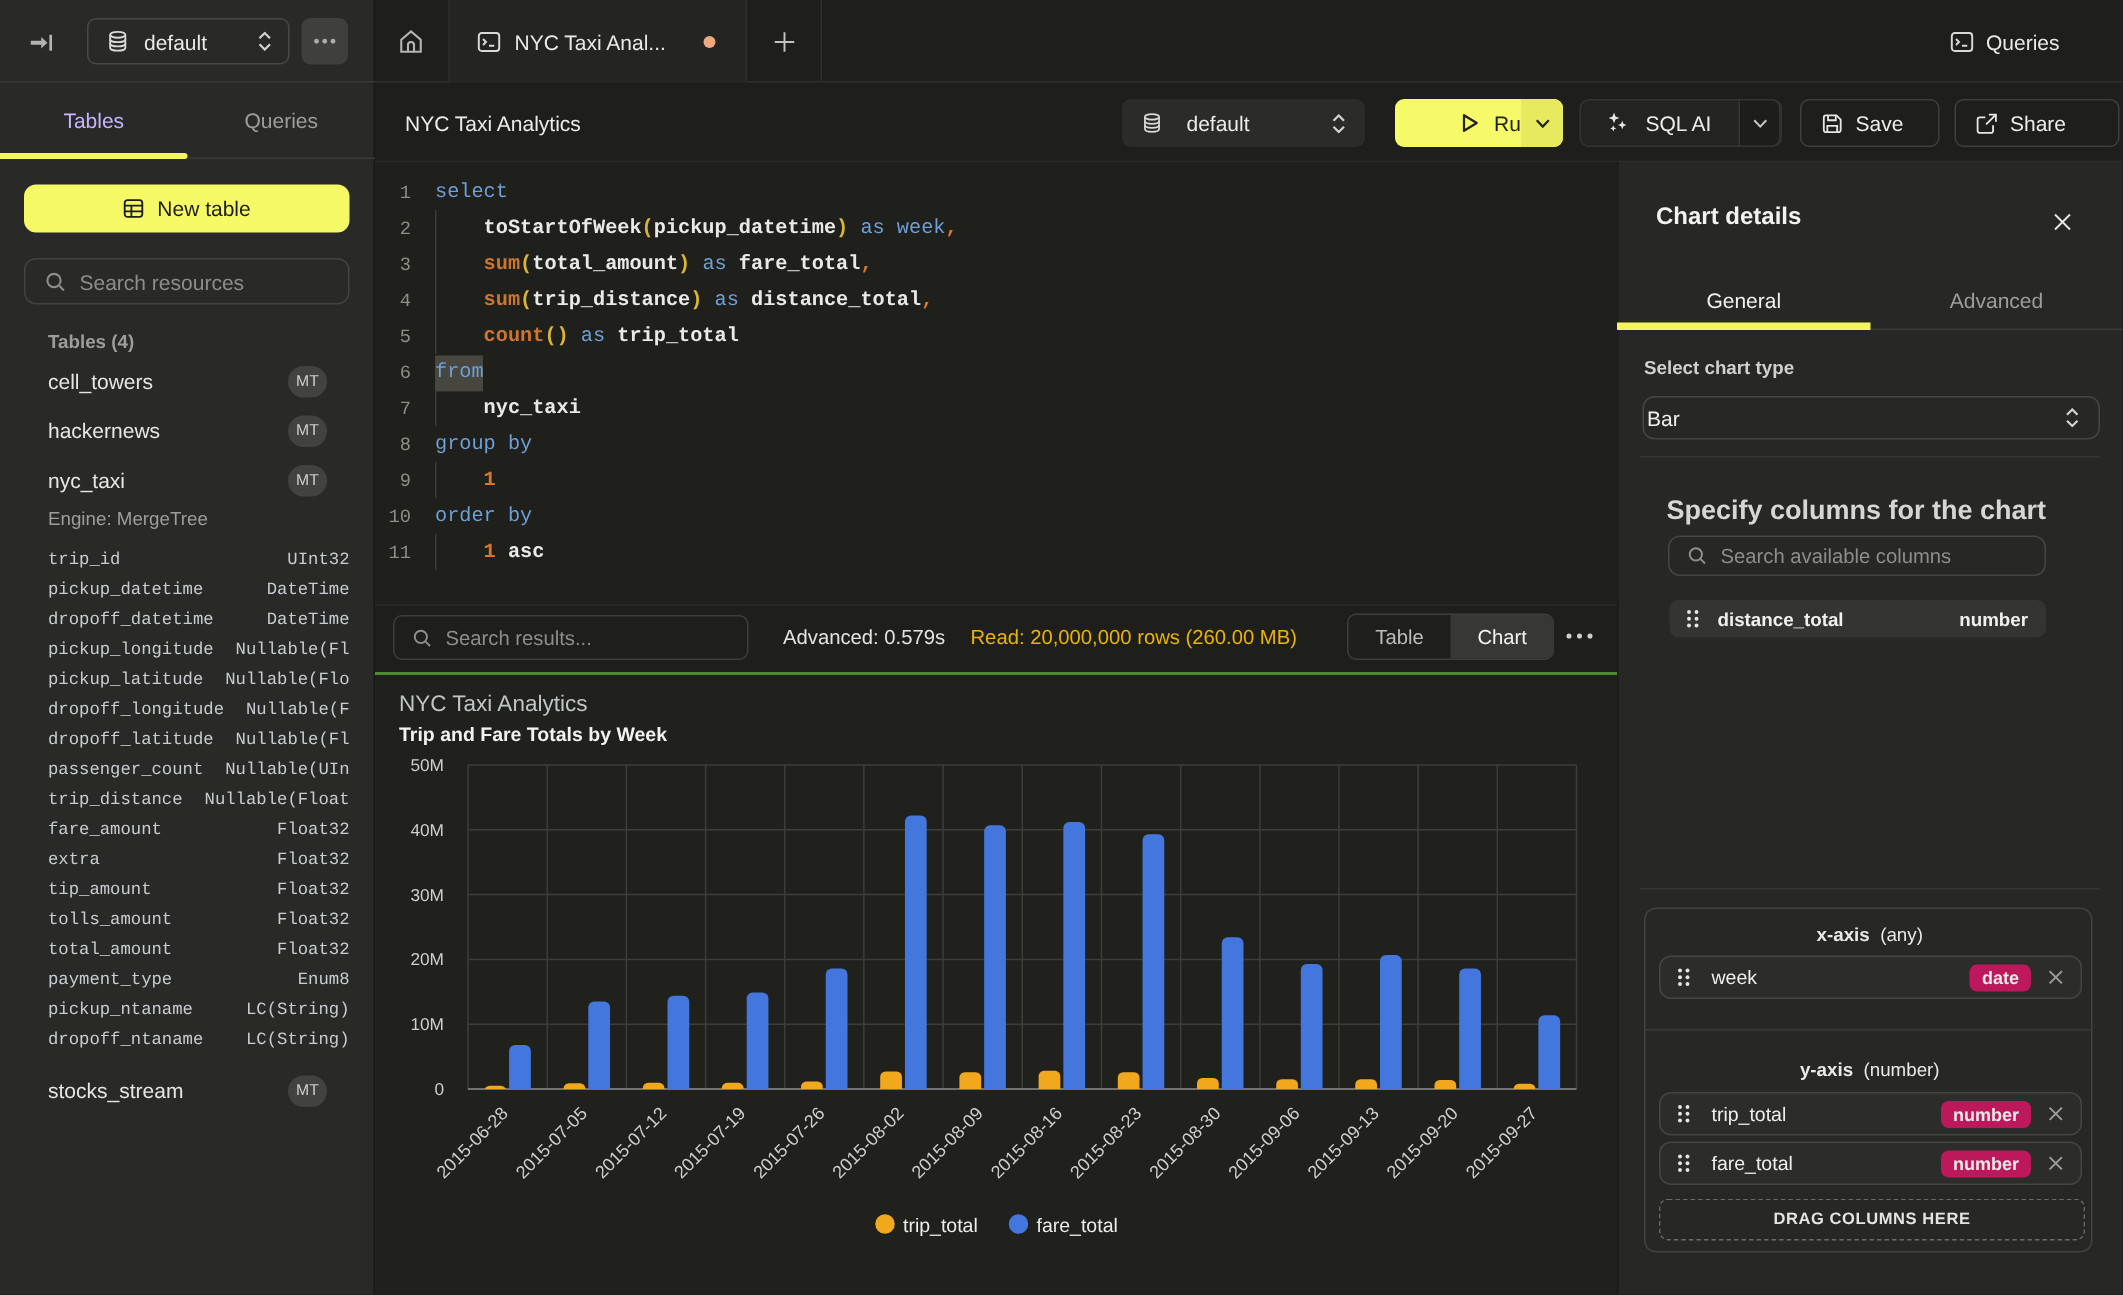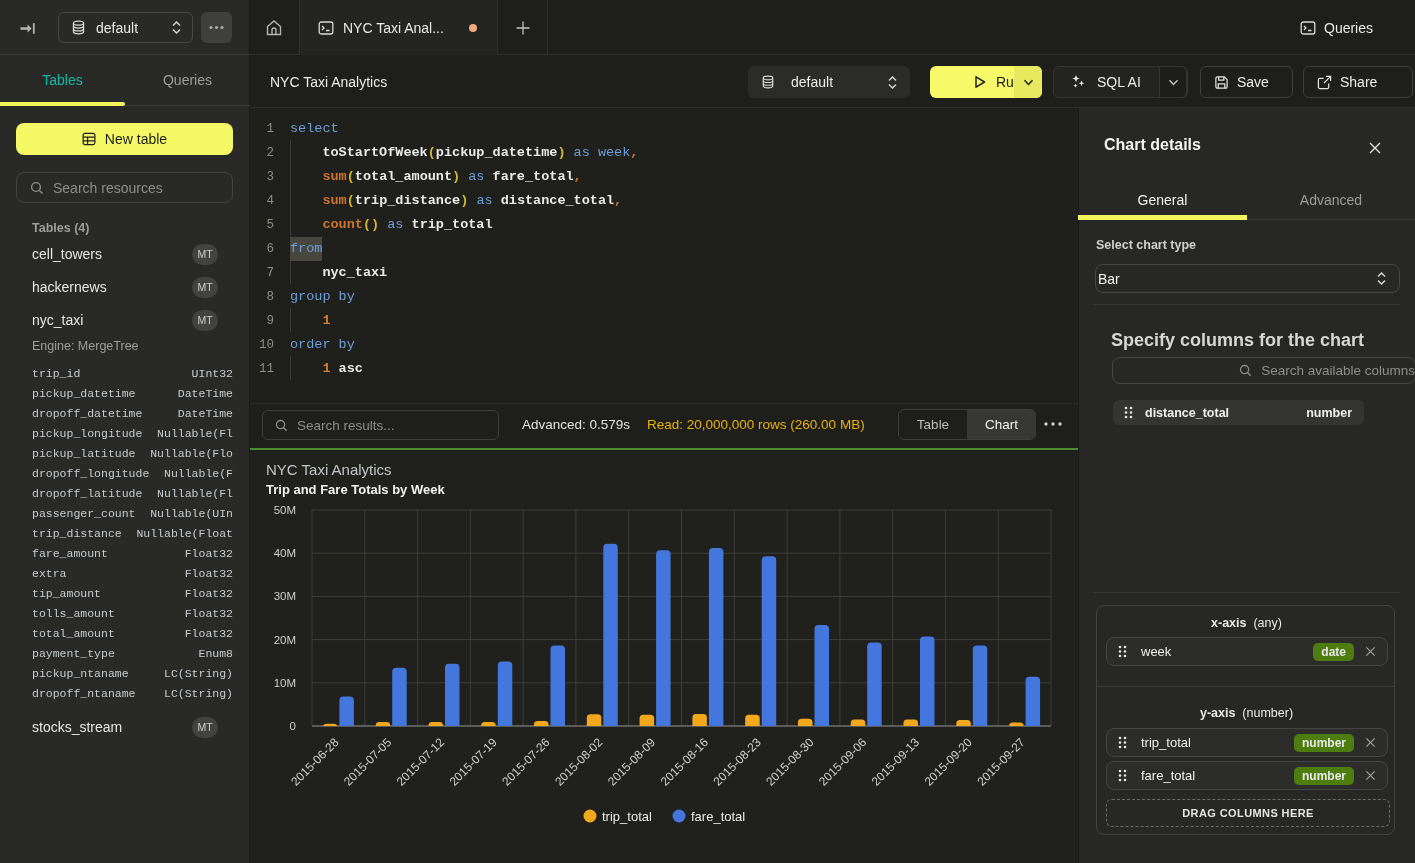--- a/index.html
+++ b/index.html
@@ -12,21 +12,21 @@
 
 
 #sidebar { left:0; top:0; width:250px; height:863px; background:#292928; border-right:1px solid #191917; }
 #sb-head { left:0; top:0; width:250px; height:55px; border-bottom:1px solid #393937; }
 #sb-collapse { left:19px; top:20px; }
 #sb-select { left:58px; top:12px; width:135px; height:31px; border:1px solid #484846; border-radius:6px;
   display:flex; align-items:center; color:#e9e9e7; font-size:14px; }
 #sb-dots { left:201px; top:12px; width:31px; height:31px; background:#3f3f3d; border-radius:6px; }
 #sb-tabs { left:0; top:55px; width:250px; height:51px; border-bottom:1px solid #3a3a38; }
 #sb-tabs .t1 { position:absolute; left:0; top:0; width:125px; height:51px; text-align:center; line-height:51px;
-  color:#14b8a6; font-size:14px; font-weight:500;}
+  color:#c4b5fd; font-size:14px; font-weight:500;}
 #sb-tabs .t2 { position:absolute; left:125px; top:0; width:125px; height:51px; text-align:center; line-height:51px;
   color:#9d9d9b; font-size:14px;}
 #sb-underline { left:0; top:102px; width:125px; height:4px; background:#f2f55b; border-radius:0 3px 3px 0; }
 #btn-newtable { left:16px; top:123px; width:217px; height:32px; background:#f6f966; border-radius:8px;
   display:flex; align-items:center; justify-content:center; gap:9px; color:#1e1e1a; font-size:14px; }
 #sb-search { left:16px; top:172px; width:217px; height:31px; border:1px solid #434341; border-radius:8px;
   display:flex; align-items:center; color:#8d8d8b; font-size:14px; }
 #sb-tablesN { left:32px; top:221px; font-size:12.5px; font-weight:700; color:#9d9d9b; }
 .trow { position:absolute; left:32px; color:#e6e6e4; font-size:14px; font-weight:500; }
 .mt { position:absolute; left:192px; width:26px; height:21px; background:#424240; border-radius:11px;
@@ -91,29 +91,29 @@
 #rp-title { left:1104px; top:136px; font-size:16px; font-weight:700; color:#f2f2f0; }
 #rp-tabs-line { left:1078px; top:219px; width:337px; height:1px; background:#3a3a38; }
 #rp-underline { left:1078px; top:215px; width:169px; height:5px; background:#f2f55b; }
 #rp-general { left:1078px; top:192px; width:169px; text-align:center; font-size:14px; font-weight:500; color:#f0f0ee; }
 #rp-advanced { left:1247px; top:192px; width:168px; text-align:center; font-size:14px; color:#9d9d9b; }
 #rp-sct { left:1096px; top:238px; font-size:12.5px; font-weight:700; color:#d0d0ce; }
 #rp-bar { left:1095px; top:264px; width:305px; height:29px; border:1px solid #464644; border-radius:8px;
   display:flex; align-items:center; color:#efefed; font-size:14px; }
 .rp-hr { position:absolute; left:1093px; width:307px; height:1px; background:#343432; }
 #rp-spec { left:1111px; top:330px; font-size:18px; font-weight:700; color:#d6d6d4; }
-#rp-colsearch { left:1112px; top:357px; width:304px; height:27px; border:1px solid #464644; border-radius:8px;
-  display:flex; align-items:center; color:#8d8d8b; font-size:13.5px;justify-content:flex-end; }
+#rp-colsearch { left:1112px; top:357px; width:252px; height:27px; border:1px solid #464644; border-radius:8px;
+  display:flex; align-items:center; color:#8d8d8b; font-size:13.5px; }
 #rp-dist { left:1113px; top:400px; width:251px; height:25px; background:#343433; border-radius:6px;
   display:flex; align-items:center; color:#f0f0ee; font-size:12.5px; font-weight:700; }
 #rp-axes { left:1096px; top:605px; width:299px; height:230px; border:1px solid #424240; border-radius:8px; }
 .ax-label { position:absolute; width:299px; text-align:center; font-size:12.5px; color:#e9e9e7; }
 .chip { position:absolute; left:9px; width:282px; height:29px; border:1px solid #454543; border-radius:8px;
   background:#2c2c2b; display:flex; align-items:center; color:#efefed; font-size:13px; }
-.badge { background:#4d7c0f; border-radius:5px; color:#e9e9e7; font-size:12px; font-weight:700;
+.badge { background:#be185d; border-radius:5px; color:#e9e9e7; font-size:12px; font-weight:700;
   padding:2px 8px; }
 #rp-drag { position:absolute; left:9px; top:193px; width:284px; height:28px; border:1px dashed #6b6b69;
   border-radius:6px; text-align:center; line-height:27px; font-size:11px; font-weight:700;
   letter-spacing:0.4px; color:#e4e4e2; }
 </style>
 </head>
 <body>
 
 <div class="abs" id="sidebar"></div>
 <div class="abs" id="sb-head"></div>

